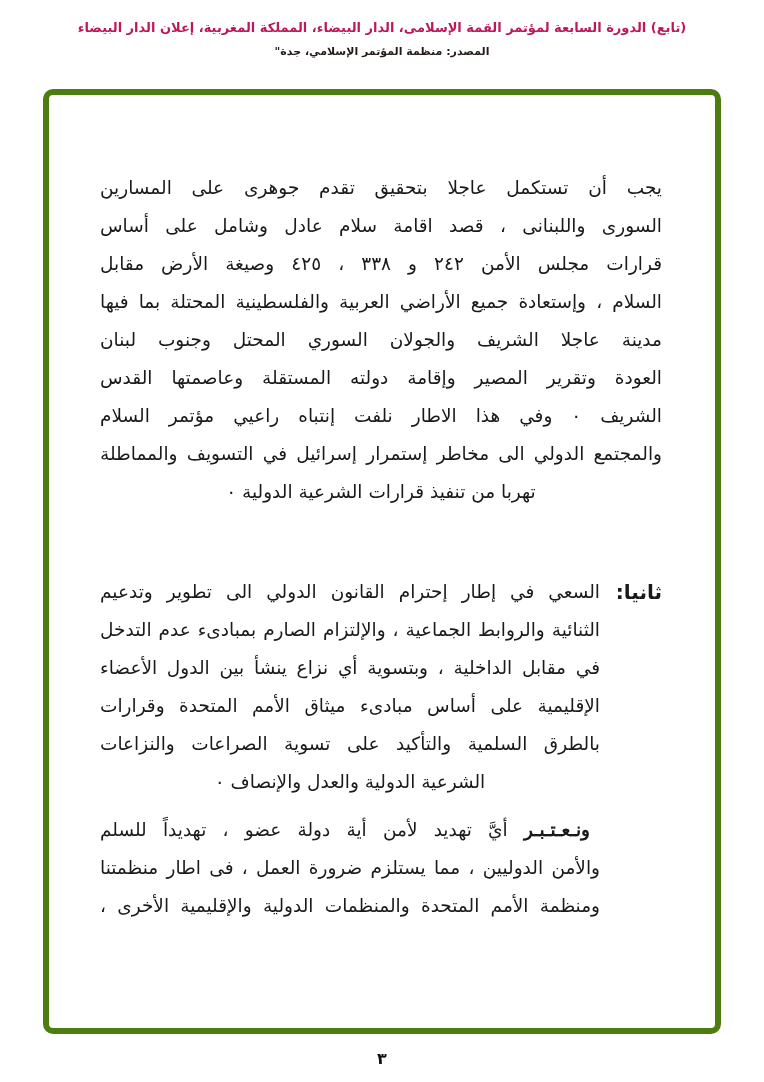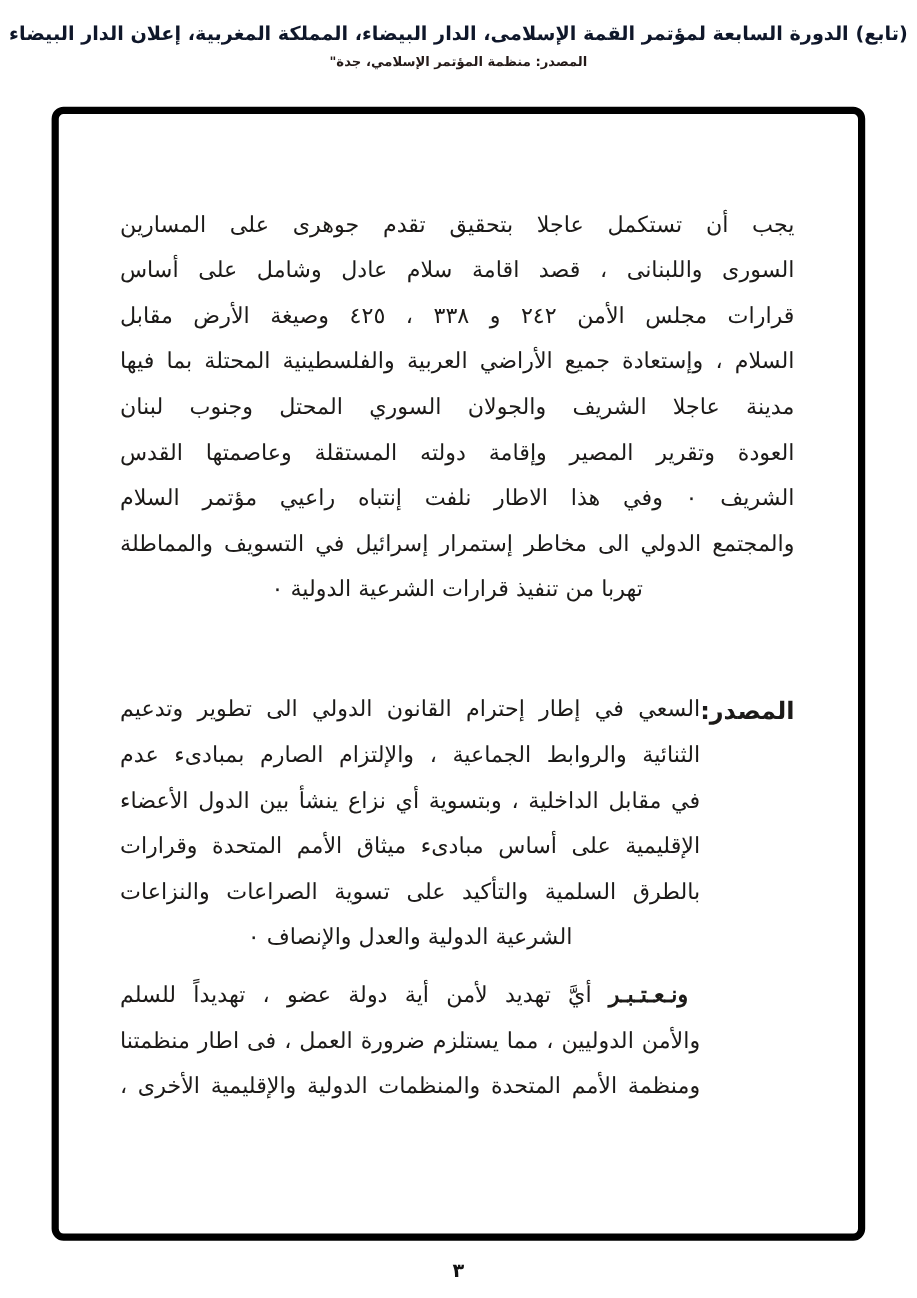--- a/index.html
+++ b/index.html
@@ -16,39 +16,39 @@
     color: #1e1c1a;
   }
   
   .header {
     position: absolute;
     top: 18px; left: 0; right: 0;
     text-align: center;
     direction: rtl;
   }
   .header-title {
-    font-size: 16px;
+    font-size: 13px;
     font-weight: bold;
-    color: #0f172a;
+    color: #be185d;
     letter-spacing: 0px;
     line-height: 20px;
   }
   .header-source {
     margin-top: 6px;
     font-size: 11px;
     font-weight: bold;
     color: #241a18;
     line-height: 15px;
   }
   
   .frame {
     position: absolute;
     left: 43px; top: 89px;
     width: 678px; height: 945px;
-    border: 6px solid #000000;
+    border: 6px solid #4d7c0f;
     border-radius: 10px;
     box-sizing: border-box;
     background: #ffffff;
   }
   
   .content {
     position: absolute;
     left: 51px; right: 53px;
     top: 74px;
     direction: rtl;
@@ -124,21 +124,21 @@
         <div class="line">قرارات مجلس الأمن ٢٤٢ و ٣٣٨ ، ٤٢٥ وصيغة الأرض مقابل</div>
         <div class="line">السلام ، وإستعادة جميع الأراضي العربية والفلسطينية المحتلة بما فيها</div>
         <div class="line">مدينة عاجلا الشريف والجولان السوري المحتل وجنوب لبنان</div>
         <div class="line">العودة وتقرير المصير وإقامة دولته المستقلة وعاصمتها القدس</div>
         <div class="line">الشريف ٠  وفي هذا الاطار نلفت إنتباه راعيي مؤتمر السلام</div>
         <div class="line">والمجتمع الدولي الى مخاطر إستمرار إسرائيل في التسويف والمماطلة</div>
         <div class="line last-center">تهربا من تنفيذ قرارات الشرعية الدولية ٠</div>
       </div>
 
       <div class="section">
-        <div class="section-label">المصدر:</div>
+        <div class="section-label">ثانيا:</div>
         <div class="section-body">
           <div class="line">السعي في إطار إحترام القانون الدولي الى تطوير وتدعيم العلاقات</div>
           <div class="line">الثنائية والروابط الجماعية ، والإلتزام الصارم بمبادىء عدم التدخل</div>
           <div class="line">في مقابل الداخلية ، وبتسوية أي نزاع ينشأ بين الدول الأعضاء</div>
           <div class="line">الإقليمية على أساس مبادىء ميثاق الأمم المتحدة وقرارات</div>
           <div class="line">بالطرق السلمية والتأكيد على تسوية الصراعات والنزاعات</div>
           <div class="line last-center">الشرعية الدولية والعدل والإنصاف ٠</div>
 
           <div class="para3">
             <div class="line first-line">

